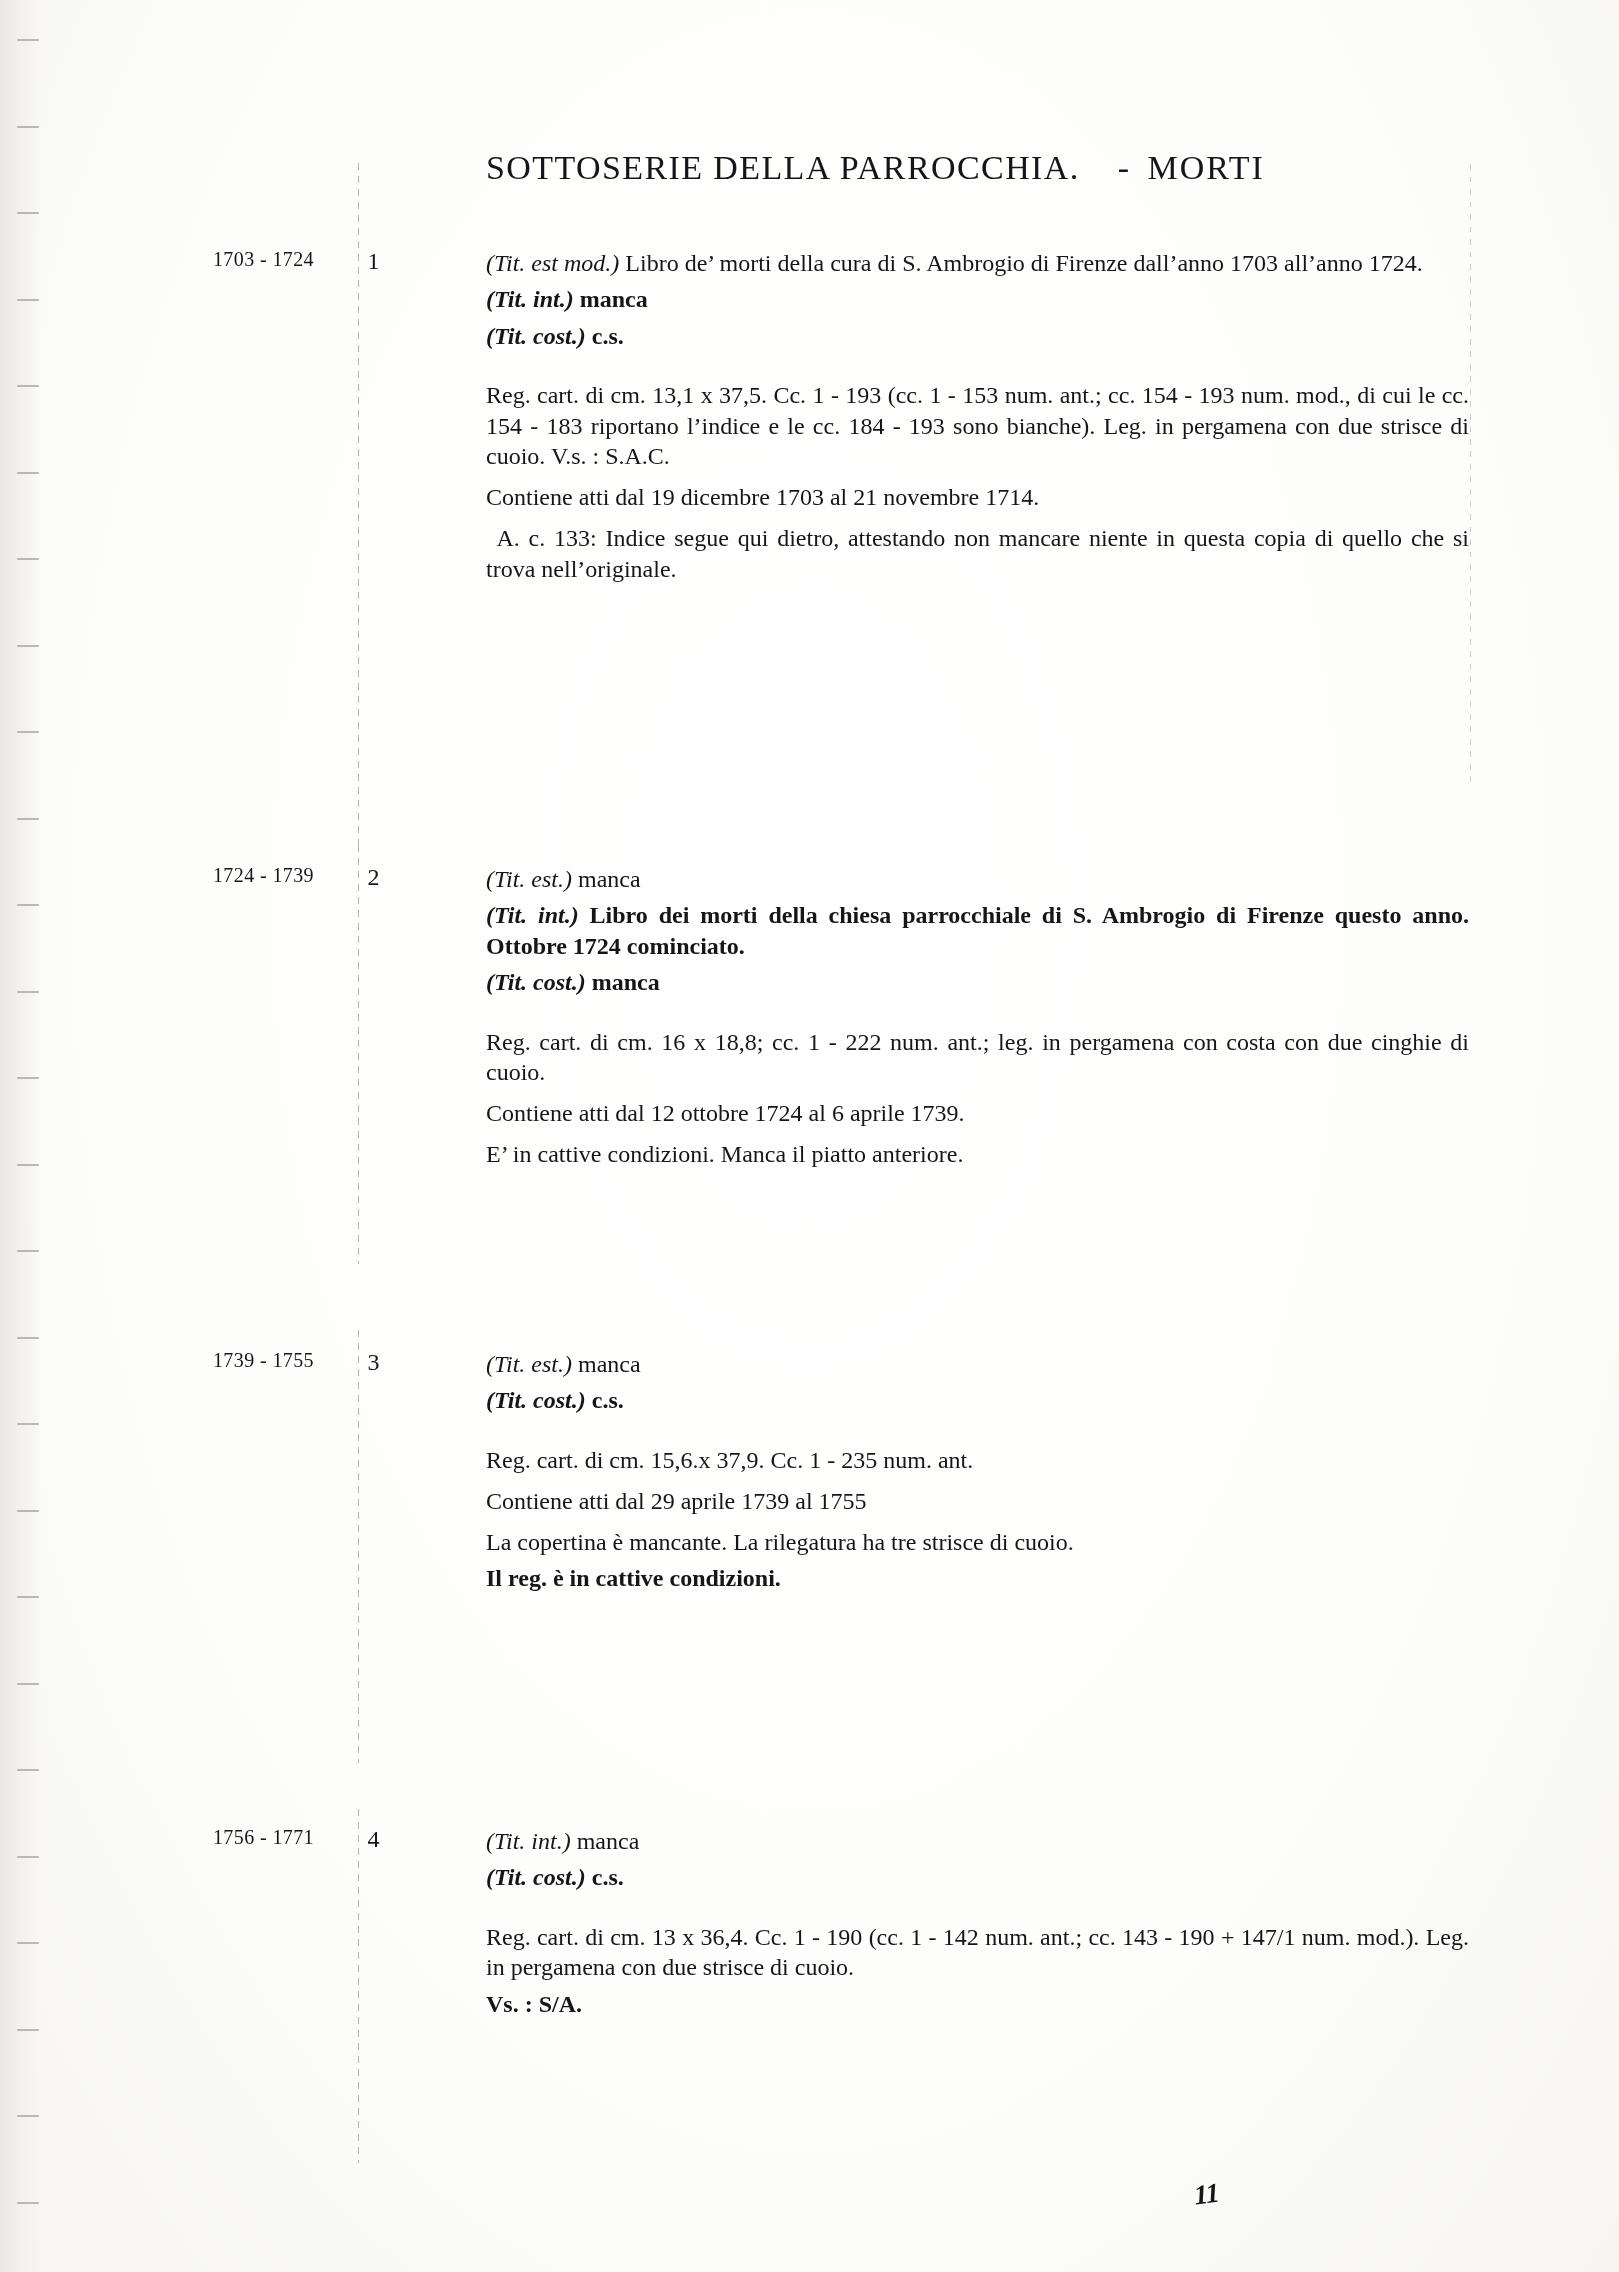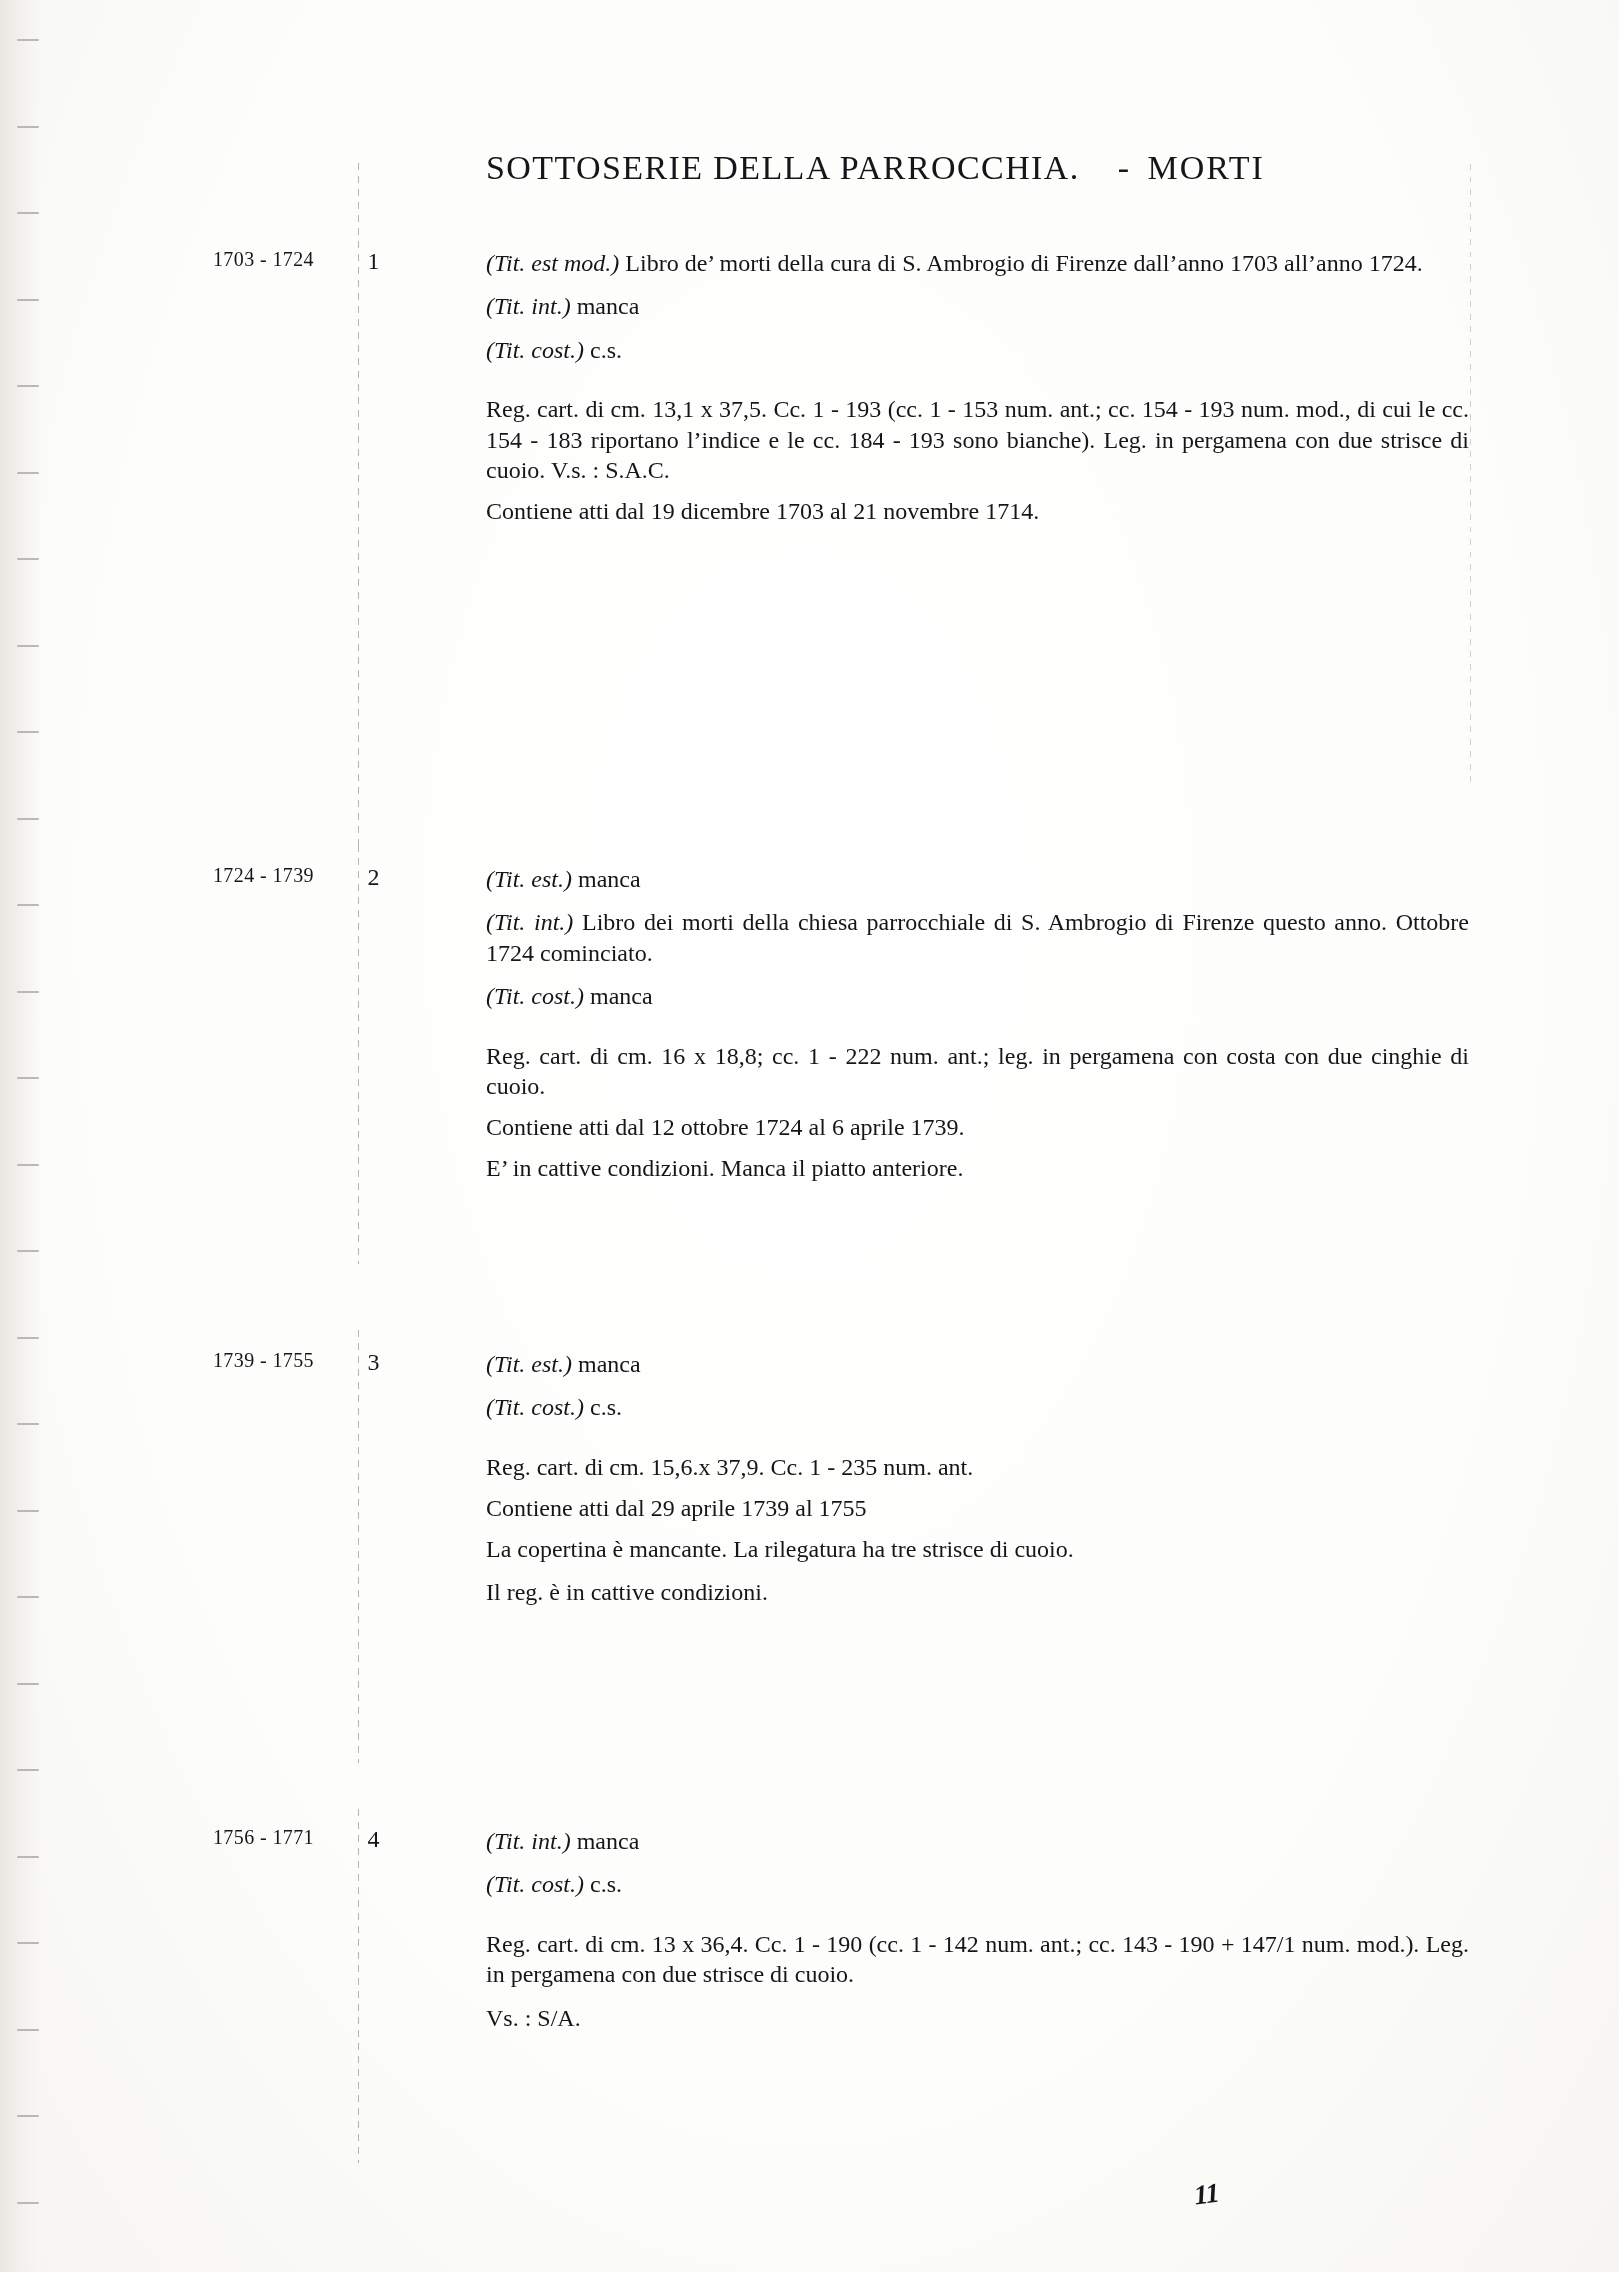--- a/index.html
+++ b/index.html
@@ -128,21 +128,21 @@
     position: absolute;
     left: 486px;
     width: 983px;
     font-size: 24px;
     line-height: 1.27;
     text-align: justify;
   }
   .para {
     margin: 0 0 0 0;
   }
-  .para + .para { margin-top: 13px; }
+  .para + .para { margin-top: 6px; font-weight: bold; }
   .gap-sm { height: 10.5px; }
   .gap { height: 29px; }
   .it {
     font-style: italic;
   }
   .indent { text-indent: 10.5px; }
 
   
   .folio {
     position: absolute;
@@ -206,20 +206,21 @@
       <div class="num">1</div>
       <div class="body">
         <p class="para"><span class="it">(Tit. est mod.)</span> Libro de’ morti della cura di S. Ambrogio di Firenze dall’anno 1703 all’anno 1724.</p>
         <p class="para"><span class="it">(Tit. int.)</span> manca</p>
         <p class="para"><span class="it">(Tit. cost.)</span> c.s.</p>
         <div class="gap"></div>
         <p class="para">Reg. cart. di cm. 13,1 x 37,5. Cc. 1 - 193  (cc. 1 - 153 num. ant.; cc. 154 - 193 num. mod., di cui le cc. 154 - 183 riportano l’indice e le cc. 184 - 193 sono bianche). Leg. in pergamena con due strisce di cuoio. V.s. : S.A.C.</p>
         <div class="gap-sm"></div>
         <p class="para">Contiene atti dal 19 dicembre 1703 al 21 novembre 1714.</p>
         <div class="gap-sm"></div>
+        <p class="para indent">A. c. 133: Indice segue qui dietro, attestando non mancare niente in questa copia di quello che si trova nell’originale.</p>
       </div>
     </div>
 
     <div class="entry" style="top:864px">
       <div class="years">1724 - 1739</div>
       <div class="num">2</div>
       <div class="body">
         <p class="para"><span class="it">(Tit. est.)</span> manca</p>
         <p class="para"><span class="it">(Tit. int.)</span> Libro dei morti della chiesa parrocchiale di S. Ambrogio di Firenze questo anno. Ottobre 1724 cominciato.</p>
         <p class="para"><span class="it">(Tit. cost.)</span> manca</p>

